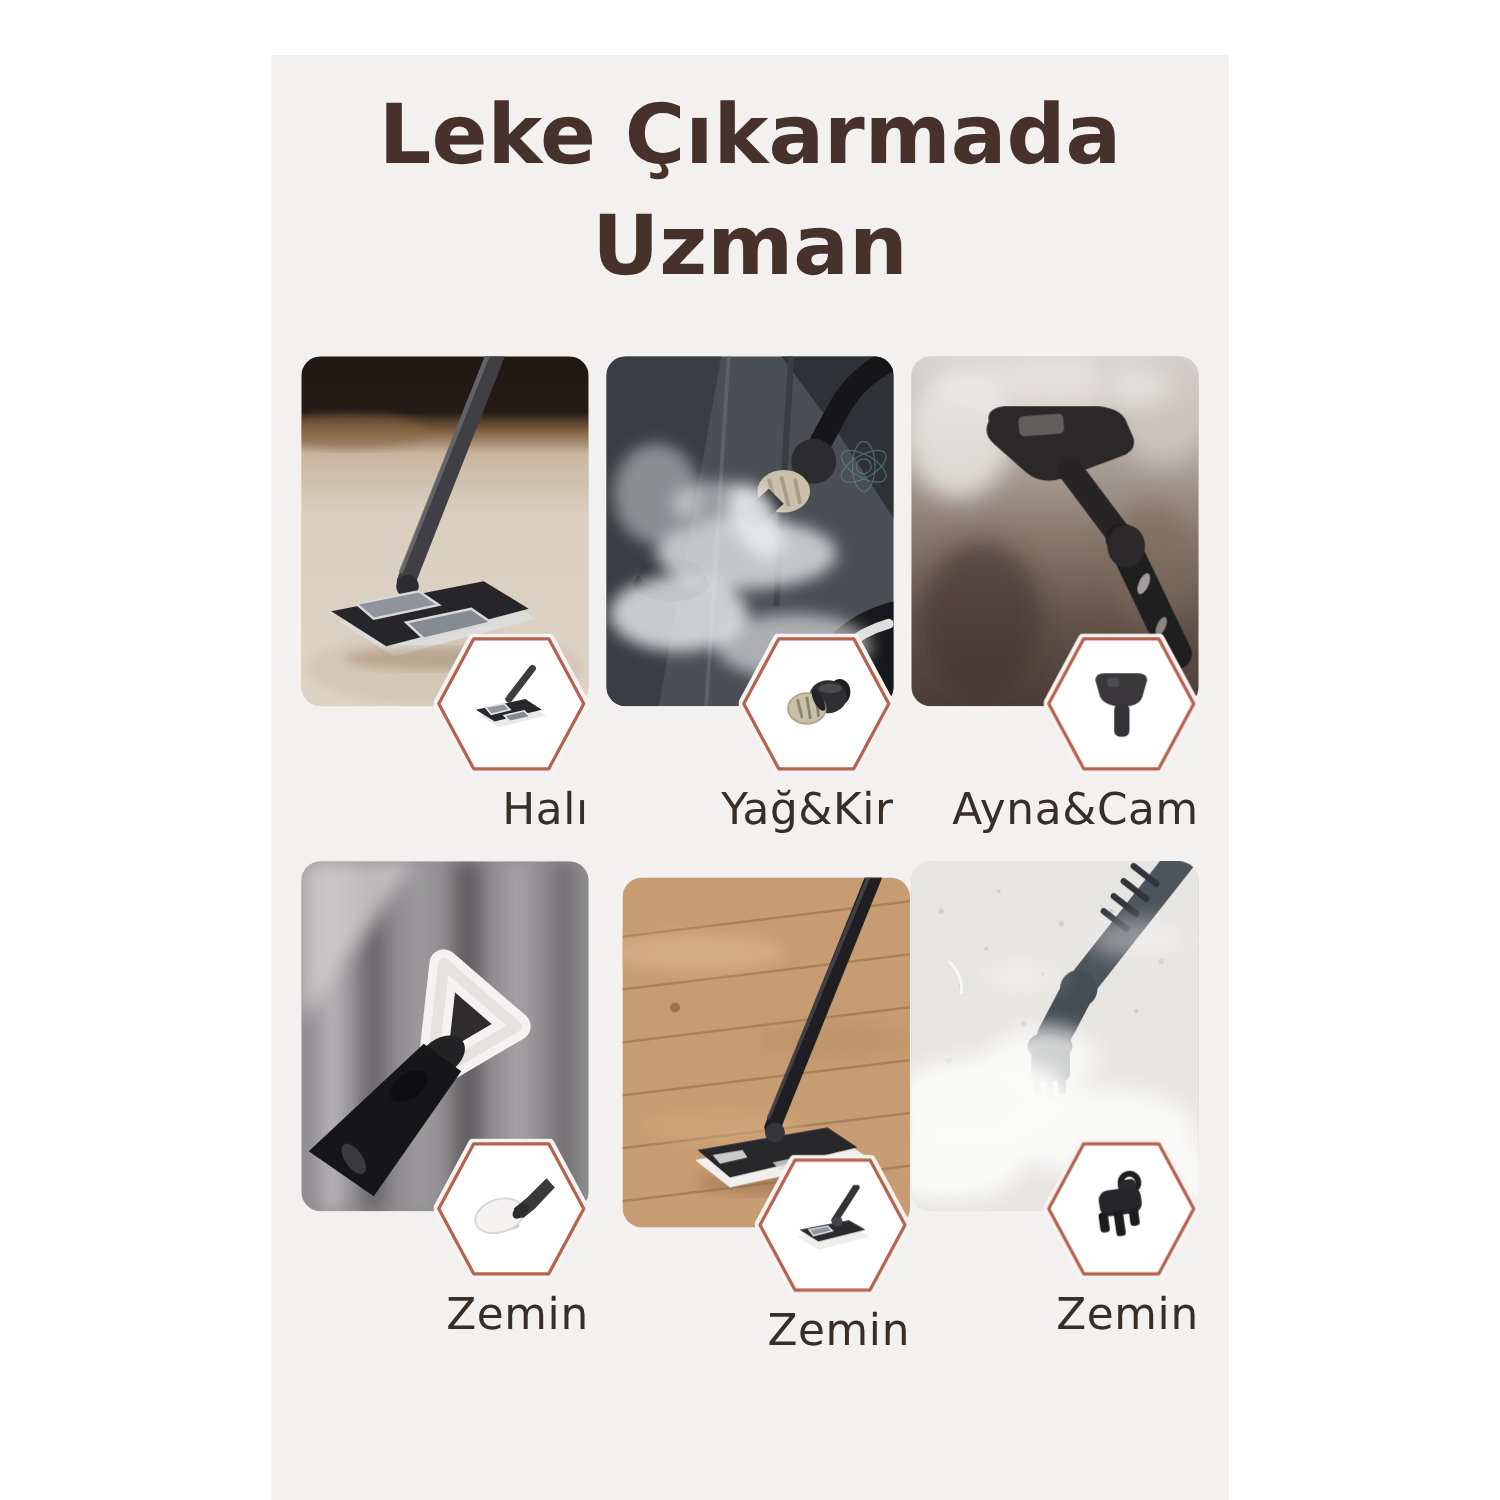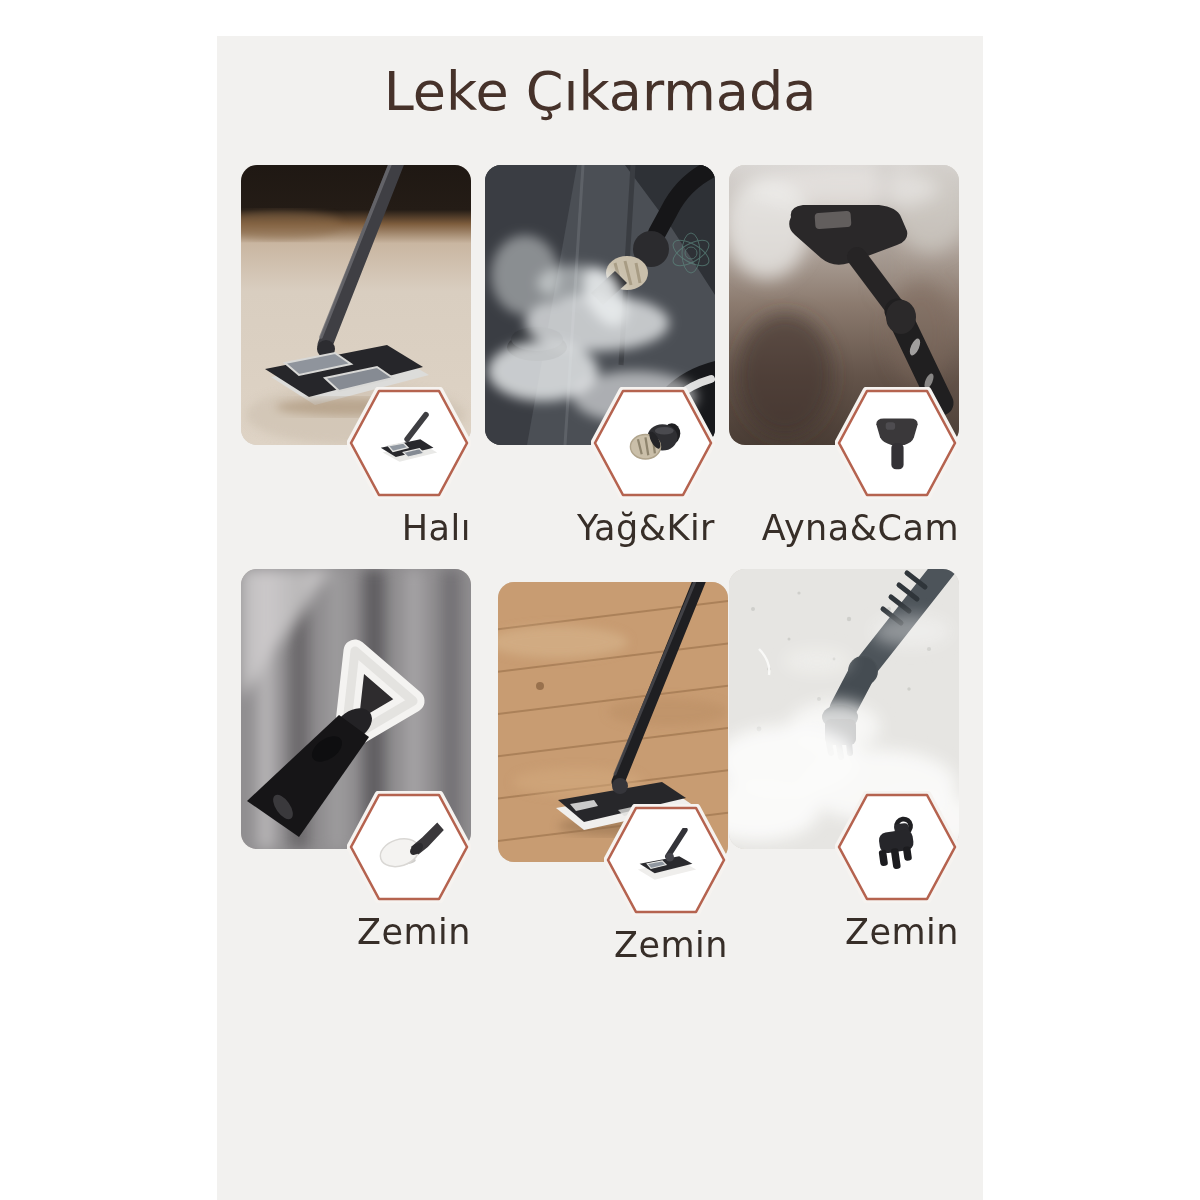--- a/index.html
+++ b/index.html
@@ -1,19 +1,19 @@
 <!DOCTYPE html>
 <html><head>
 <meta charset="utf-8">
 <style>
   html,body{margin:0;padding:0;background:#ffffff;}
   .stage{width:1200px;height:1200px;background:#ffffff;position:relative;overflow:hidden;
          font-family:"DejaVu Sans","Liberation Sans",sans-serif;}
   .card{width:766px;height:1200px;margin:0 auto;background:#f2f1ef;position:relative;}
-  .title{padding-top:20px;text-align:center;font-weight:normal;font-size:54px;line-height:1.34;
+  .title{padding-top:20px;text-align:center;font-weight:bold;font-size:66px;line-height:1.34;
          color:#46322a;letter-spacing:0px;}
   .title span{display:block;}
   .grid{margin-top:32px;display:grid;grid-template-columns:repeat(3,230px);column-gap:14px;
         justify-content:center;}
   .tile{width:230px;height:404px;display:flex;flex-direction:column;align-items:flex-end;}
   .photo{width:230px;height:280px;border-radius:16px;overflow:hidden;position:relative;
          background:#d8d2ca;flex:none;}
   .photo svg{display:block;width:230px;height:280px;}
   .hex{width:124px;height:112px;margin-top:-58px;position:relative;z-index:2;flex:none;}
   .hex .hex-shape{position:absolute;left:0;top:0;}
@@ -22,20 +22,21 @@
          letter-spacing:0.5px;}
 </style>
 </head>
 <body>
 
 <div class="stage">
   <div class="card">
 
     <h1 class="title">
       <span>Leke Çıkarmada</span>
+      <span>Uzman</span>
     </h1>
 
     <div class="grid">
 
       <figure class="tile" style="margin:0">
         <div class="photo">
           <svg viewBox="0 0 230 280">
             <defs>
               <linearGradient id="s1bg" x1="0" y1="0" x2="0" y2="1">
                 <stop offset="0" stop-color="#1f1813"></stop>

